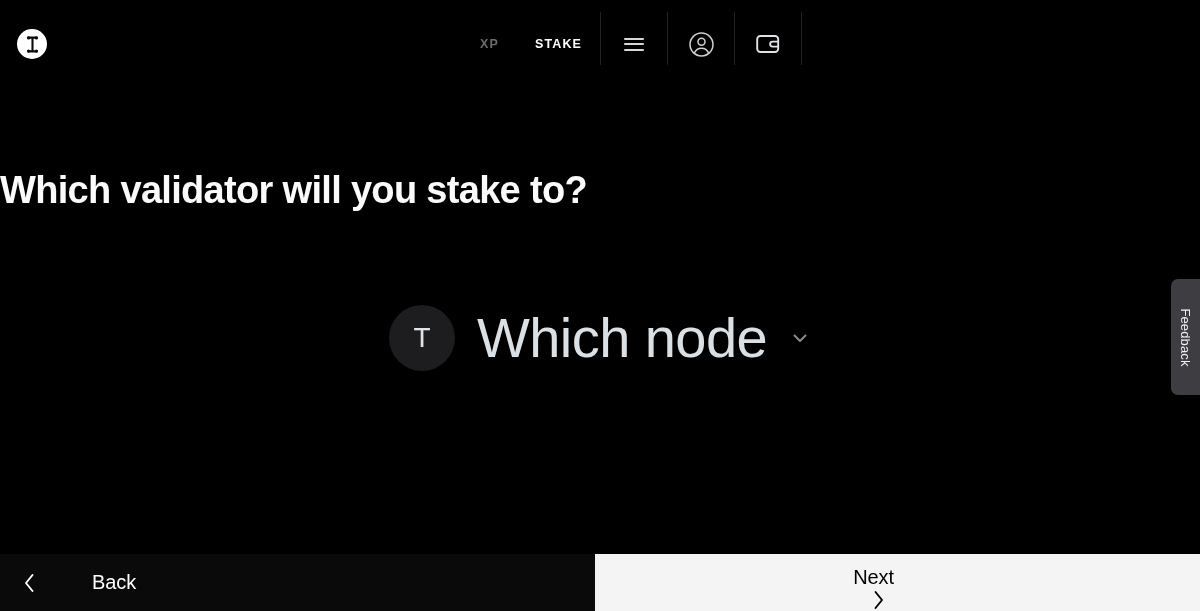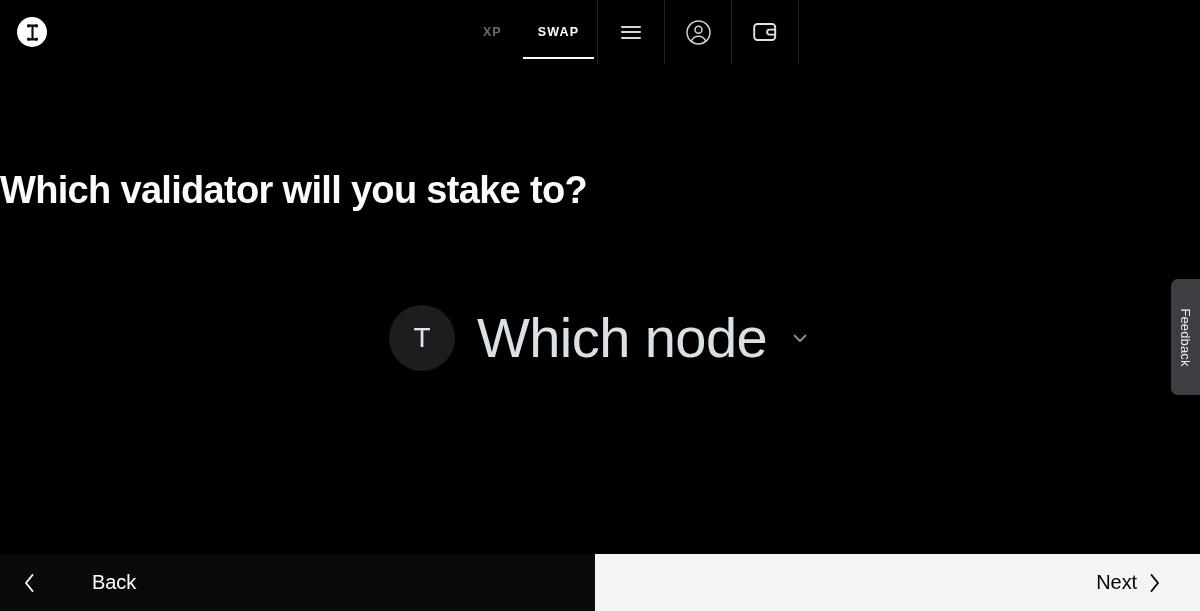--- a/index.html
+++ b/index.html
@@ -17,21 +17,21 @@
     position: relative;
     width: 1200px;
     height: 611px;
     background: #000000;
     overflow: hidden;
   }
 
   
   .header {
     position: absolute;
-    top: 0; left: 0;
+    top: 12px; left: 0;
     width: 1200px;
     height: 74px;
     background: #000000;
     border-bottom: 4px solid #4d7c0f;
     display: flex;
     align-items: stretch;
   }
 
   .logo-wrap {
     width: 64px;
@@ -231,20 +231,21 @@
   .footer-next {
     width: 605px;
     height: 57px;
     background: #f4f4f5;
     display: flex;
     align-items: center;
     justify-content: flex-end;
     padding-right: 38px;
     cursor: pointer;
     user-select: none;
+    flex-direction: column;
   }
   .footer-next .label {
     font-size: 20px;
     font-weight: 400;
     color: #000000;
     margin-right: 10px;
     letter-spacing: -0.005em;
   }
 </style>
 </head>
@@ -266,21 +267,21 @@
       </div>
     </div>
 
     <div class="header-spacer"></div>
 
     <div class="nav-tabs">
       <div class="nav-tab">
         <span>XP</span>
       </div>
       <div class="nav-tab active">
-        <span>SWAP</span>
+        <span>STAKE</span>
       </div>
     </div>
 
     <div class="icon-cell">
       <div class="hamburger">
         <span></span>
           <span></span>
           <span></span>
       </div>
     </div>

